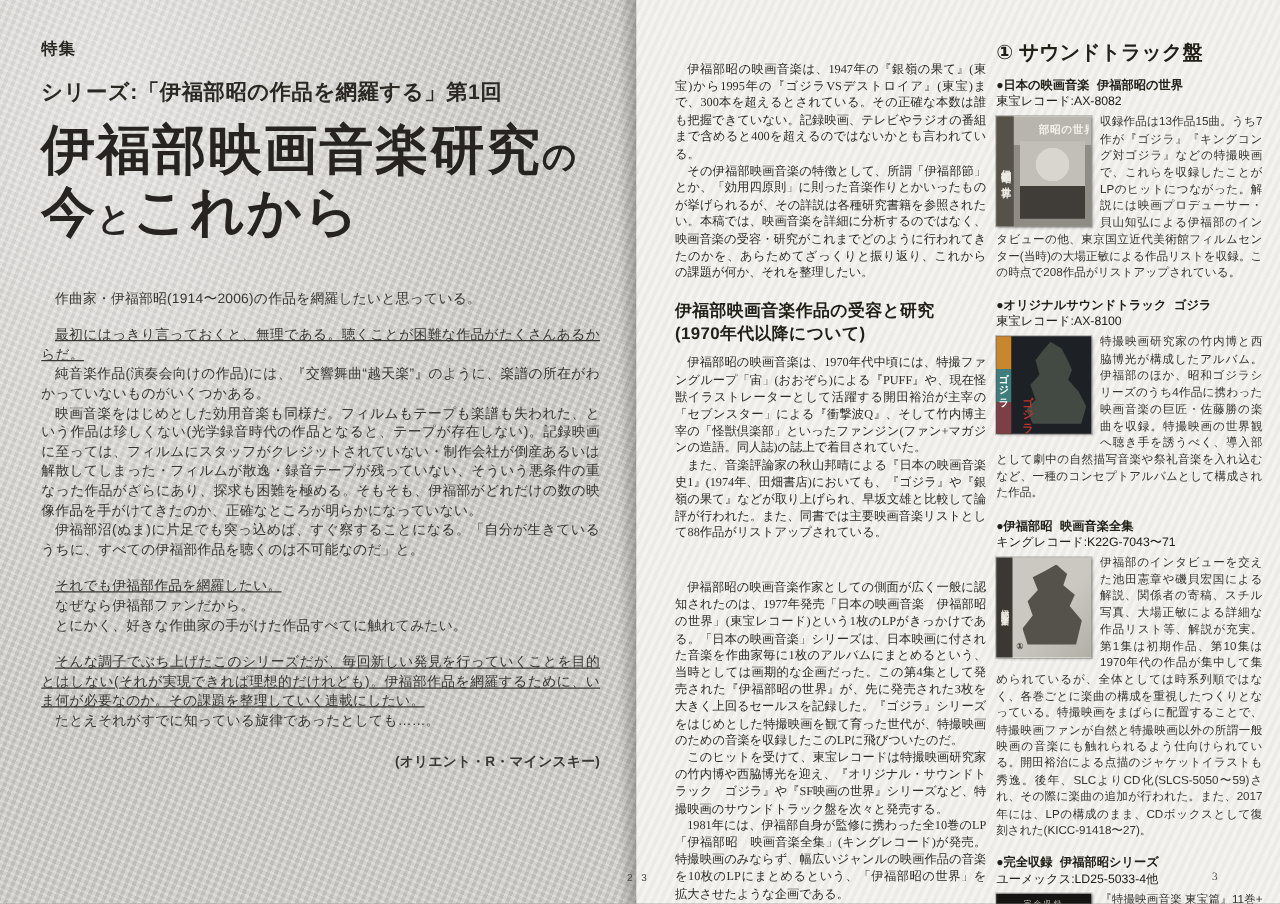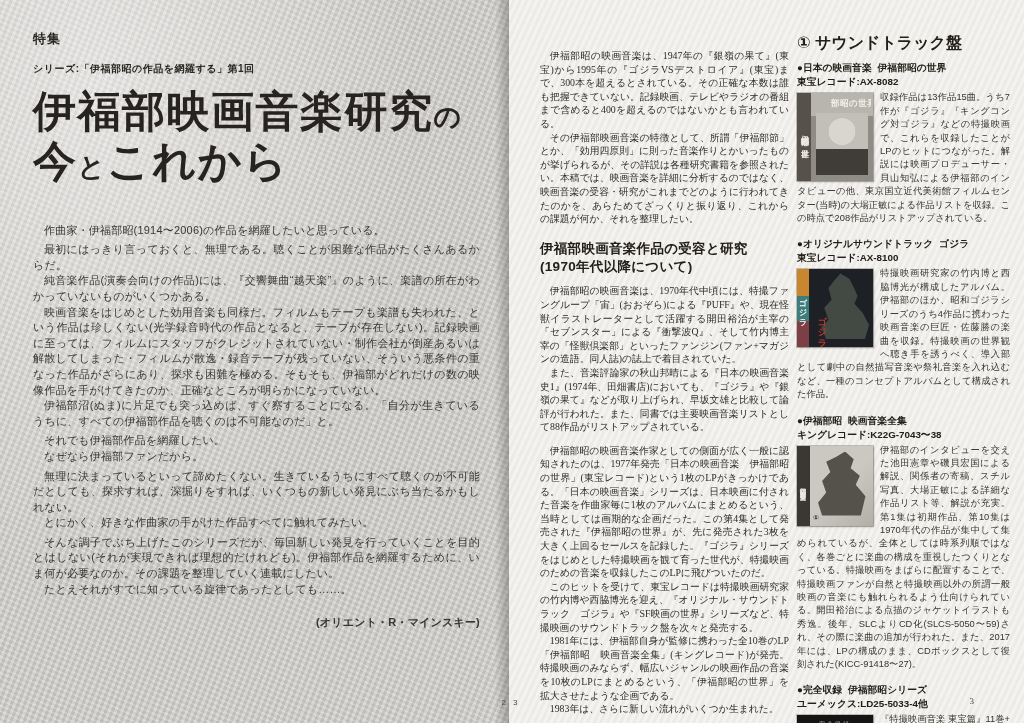--- a/index.html
+++ b/index.html
@@ -16,45 +16,45 @@
   .page-right{left:509px;width:515px;color:#2e2c28;
     background:
       repeating-linear-gradient(115deg, rgba(255,255,255,.22) 0 3px, rgba(158,156,150,.06) 3px 6px),
       #f1f0ec;}
   .gutter{position:absolute;top:0;left:495px;width:30px;height:723px;pointer-events:none;
     background:linear-gradient(90deg, rgba(70,68,63,0) 0%, rgba(70,68,63,.34) 46%,
                rgba(70,68,63,.16) 58%, rgba(255,255,255,0) 100%);}
   
   .lp-inner{position:absolute;left:33px;top:30px;width:447px;}
   .kicker{font-size:13px;font-weight:bold;letter-spacing:1px;color:#2b2823;}
-  .series{font-size:10px;font-weight:bold;margin-top:14px;letter-spacing:.5px;color:#2b2823;}
+  .series{font-size:17px;font-weight:bold;margin-top:14px;letter-spacing:.5px;color:#2b2823;}
   .title{margin:10px 0 0;font-size:43px;line-height:1.17;font-weight:bold;
          letter-spacing:1.5px;color:#262320;}
   .t-small{font-size:27px;}
   .lp-body{margin-top:36px;font-size:11px;line-height:15.6px;color:#3a3733;
            text-align:justify;letter-spacing:.2px;}
   .para{margin:0;text-indent:1em;}
-  .lgap{margin-top:4px;}
+  .lgap{margin-top:14px;text-decoration:underline;}
   .signature{margin:18px 0 0;text-align:right;font-weight:bold;}
   
   .col-article{position:absolute;left:31px;top:49px;width:249px;
       font-family:"Liberation Serif","DejaVu Serif",serif;
       font-size:9.8px;line-height:13.6px;color:#2e2b27;text-align:justify;}
   .rp{margin:0;text-indent:1em;}
-  .rgap{margin-top:10px;}
+  .rgap{margin-top:30px;}
   .sec-head{margin:14px 0 9px;font-family:"Liberation Sans","DejaVu Sans",sans-serif;
       font-size:13.5px;line-height:1.32;font-weight:bold;color:#232019;letter-spacing:.3px;}
   
   .sidebar{position:absolute;left:288px;top:36px;width:213px;
       font-size:9.3px;line-height:13.4px;color:#34312c;text-align:justify;}
   .sb-head{margin:0 0 12px;font-size:16px;font-weight:bold;color:#232019;}
   .sb-item{margin-top:13px;overflow:visible;}
   .sb-item::after{content:"";display:block;clear:both;}
   .sb-title{font-weight:bold;font-size:9.8px;line-height:13px;color:#232019;font-family:Liberation Mono, monospace;}
-  .sb-label{font-weight:bold;font-size:9.8px;line-height:13px;color:#232019;margin-bottom:3px;}
+  .sb-label{font-weight:normal;font-size:9.8px;line-height:13px;color:#232019;margin-bottom:3px;}
   .sb-body{color:#37342f;}
   
   .cover{float:left;position:relative;margin:2px 7px 3px 0;
          box-shadow:0 0 0 1px rgba(40,38,34,.25), 1px 1px 2px rgba(0,0,0,.25);}
   .cover i,.cover b{font-style:normal;display:block;}
   .c1{width:76px;height:88px;
       background:linear-gradient(180deg,#b8b5ae 0 26%,#8f8c85 26% 100%);}
   .c1-obi{position:absolute;left:0;top:0;bottom:0;width:14px;background:#56524a;color:#eceae3;
       writing-mode:vertical-rl;font-size:8px;letter-spacing:1px;text-align:center;font-weight:bold;}
   .c1-band{position:absolute;top:4px;left:34px;right:2px;color:#f3f1ea;font-size:8.5px;
@@ -102,21 +102,20 @@
         <span class="t-big">今</span><span class="t-small">と</span><span class="t-big">これから</span>
       </h1>
       <div class="lp-body">
         <p class="para">作曲家・伊福部昭(1914〜2006)の作品を網羅したいと思っている。</p>
         <p class="para lgap">最初にはっきり言っておくと、無理である。聴くことが困難な作品がたくさんあるからだ。</p>
         <p class="para">純音楽作品(演奏会向けの作品)には、『交響舞曲“越天楽”』のように、楽譜の所在がわかっていないものがいくつかある。</p>
         <p class="para">映画音楽をはじめとした効用音楽も同様だ。フィルムもテープも楽譜も失われた、という作品は珍しくない(光学録音時代の作品となると、テープが存在しない)。記録映画に至っては、フィルムにスタッフがクレジットされていない・制作会社が倒産あるいは解散してしまった・フィルムが散逸・録音テープが残っていない、そういう悪条件の重なった作品がざらにあり、探求も困難を極める。そもそも、伊福部がどれだけの数の映像作品を手がけてきたのか、正確なところが明らかになっていない。</p>
         <p class="para">伊福部沼(ぬま)に片足でも突っ込めば、すぐ察することになる。「自分が生きているうちに、すべての伊福部作品を聴くのは不可能なのだ」と。</p>
         <p class="para lgap">それでも伊福部作品を網羅したい。</p>
         <p class="para">なぜなら伊福部ファンだから。</p>
-        <p class="para lgap">無理に決まっているといって諦めたくない。生きているうちにすべて聴くのが不可能だとしても、探求すれば、深掘りをすれば、いくつもの新しい発見にぶち当たるかもしれない。</p>
         <p class="para">とにかく、好きな作曲家の手がけた作品すべてに触れてみたい。</p>
         <p class="para lgap">そんな調子でぶち上げたこのシリーズだが、毎回新しい発見を行っていくことを目的とはしない(それが実現できれば理想的だけれども)。伊福部作品を網羅するために、いま何が必要なのか。その課題を整理していく連載にしたい。</p>
         <p class="para">たとえそれがすでに知っている旋律であったとしても……。</p>
         <p class="signature">(オリエント・R・マインスキー)</p>
       </div>
     </div>
     <span class="pnum pnum-l">2</span>
   </section>
 
   <div class="gutter"></div>
@@ -160,21 +159,21 @@
           <span class="cover c2">
             <i class="c2-obi">ゴジラ</i>
             <i class="c2-monster"></i>
             <b class="c2-title">ゴジラ</b>
           </span><span>特撮映画研究家の竹内博と西脇博光が構成したアルバム。伊福部のほか、昭和ゴジラシリーズのうち4作品に携わった映画音楽の巨匠・佐藤勝の楽曲を収録。特撮映画の世界観へ聴き手を誘うべく、導入部として劇中の自然描写音楽や祭礼音楽を入れ込むなど、一種のコンセプトアルバムとして構成された作品。</span>
         </div>
       </div>
 
       <div class="sb-item">
         <div class="sb-title">●伊福部昭 映画音楽全集</div>
-        <div class="sb-label">キングレコード:K22G-7043〜38</div>
+        <div class="sb-label">キングレコード:K22G-7043〜71</div>
         <div class="sb-body">
           <span class="cover c3">
             <i class="c3-obi">伊福部昭 映画音楽全集</i>
             <i class="c3-art"></i>
             <b class="c3-num">①</b>
           </span><span>伊福部のインタビューを交えた池田憲章や磯貝宏国による解説、関係者の寄稿、スチル写真、大場正敏による詳細な作品リスト等、解説が充実。第1集は初期作品、第10集は1970年代の作品が集中して集められているが、全体としては時系列順ではなく、各巻ごとに楽曲の構成を重視したつくりとなっている。特撮映画をまばらに配置することで、特撮映画ファンが自然と特撮映画以外の所謂一般映画の音楽にも触れられるよう仕向けられている。開田裕治による点描のジャケットイラストも秀逸。後年、SLCよりCD化(SLCS-5050〜59)され、その際に楽曲の追加が行われた。また、2017年には、LPの構成のまま、CDボックスとして復刻された(KICC-91418〜27)。</span>
         </div>
       </div>
 
       <div class="sb-item">

